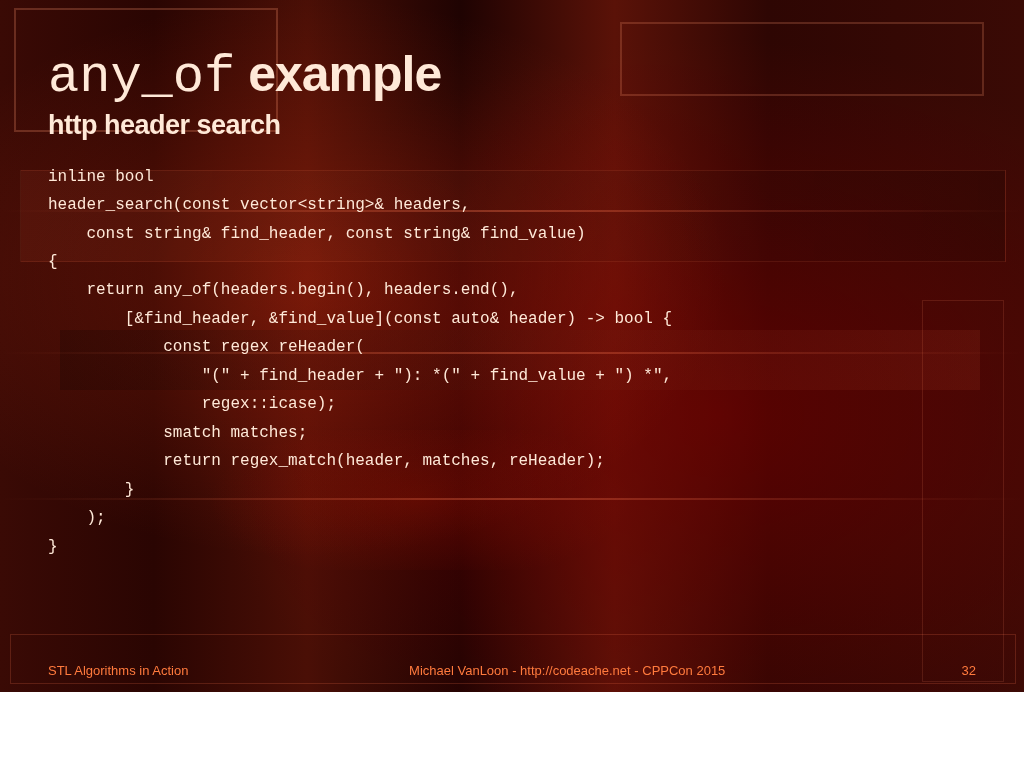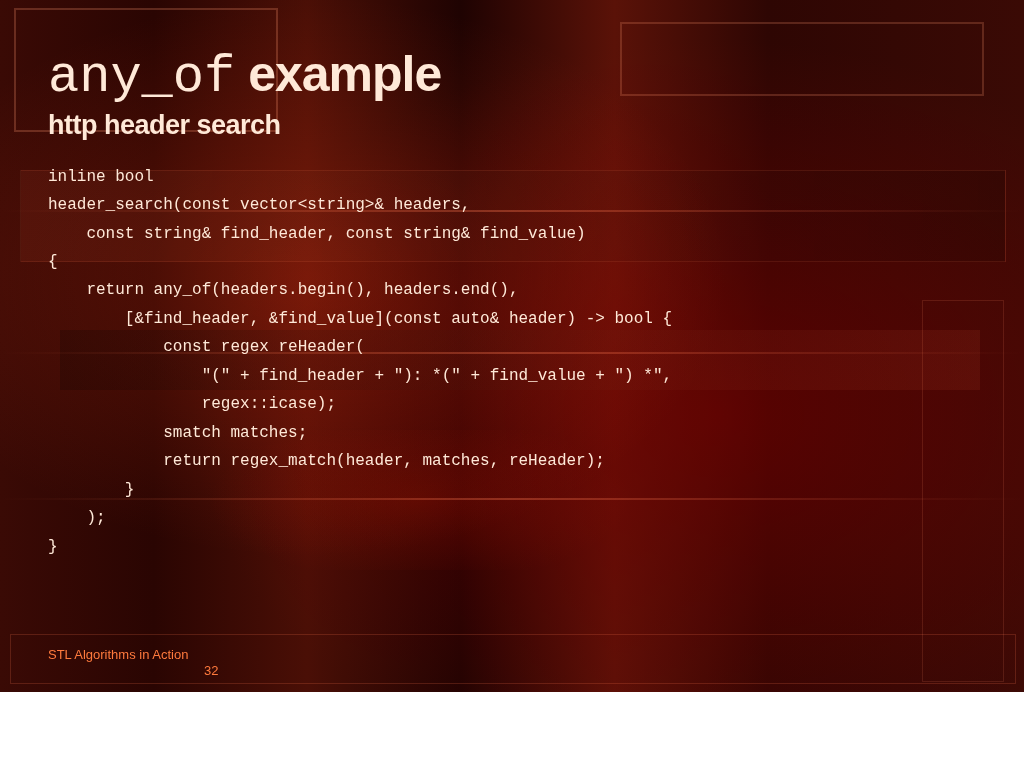--- a/index.html
+++ b/index.html
@@ -79,21 +79,21 @@
     line-height: 1.78;
     color: #ffe9d8;
     white-space: pre;
   }
   .footer {
     position: absolute;
     left: 0;
     right: 0;
     bottom: 14px;
     display: flex;
-    align-items: flex-start;
+    align-items: flex-end;
     font-size: 13px;
     color: #ff7a3d;
     padding: 0 48px 0 48px;
     box-sizing: border-box;
   }
   .footer .left  { flex: 0 0 auto; }
   .footer .center{ flex: 1 1 auto; text-align: center; }
   .footer .right { flex: 0 0 auto; text-align: right; min-width: 30px; margin-top: 16px;}
 </style>
 </head>
@@ -128,15 +128,16 @@
                 regex::icase);
             smatch matches;
             return regex_match(header, matches, reHeader);
         }
     );
 }</div>
   </div>
 
   <div class="footer">
     <div class="left">STL Algorithms in Action</div>
+    <div class="center">Michael VanLoon - http://codeache.net - CPPCon 2015</div>
     <div class="right">32</div>
   </div>
 </div>
 
 </body></html>

